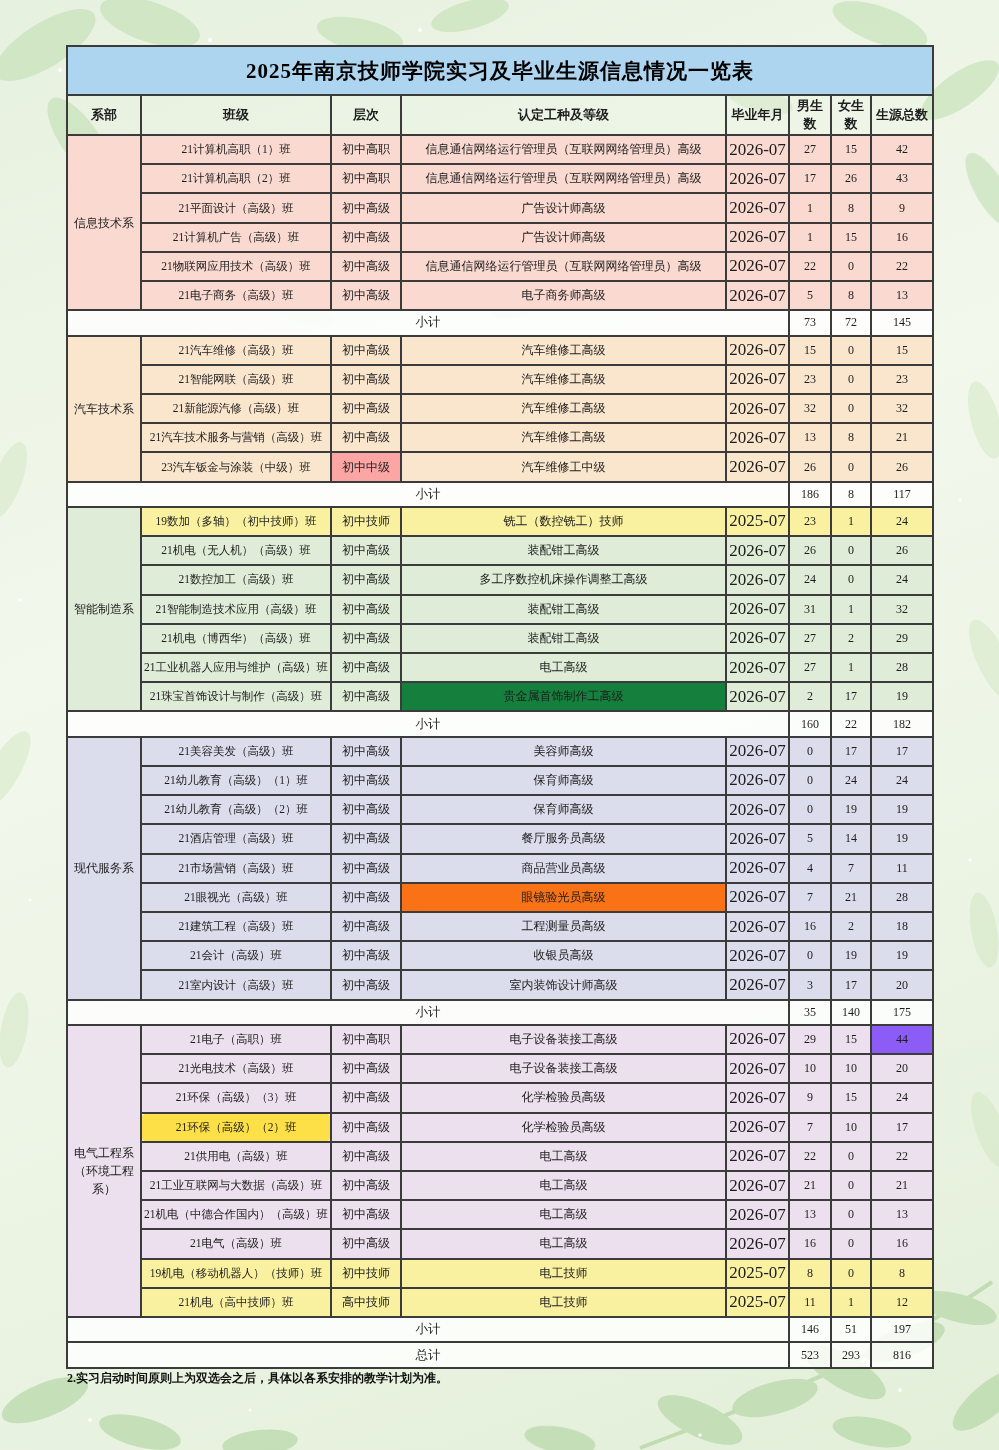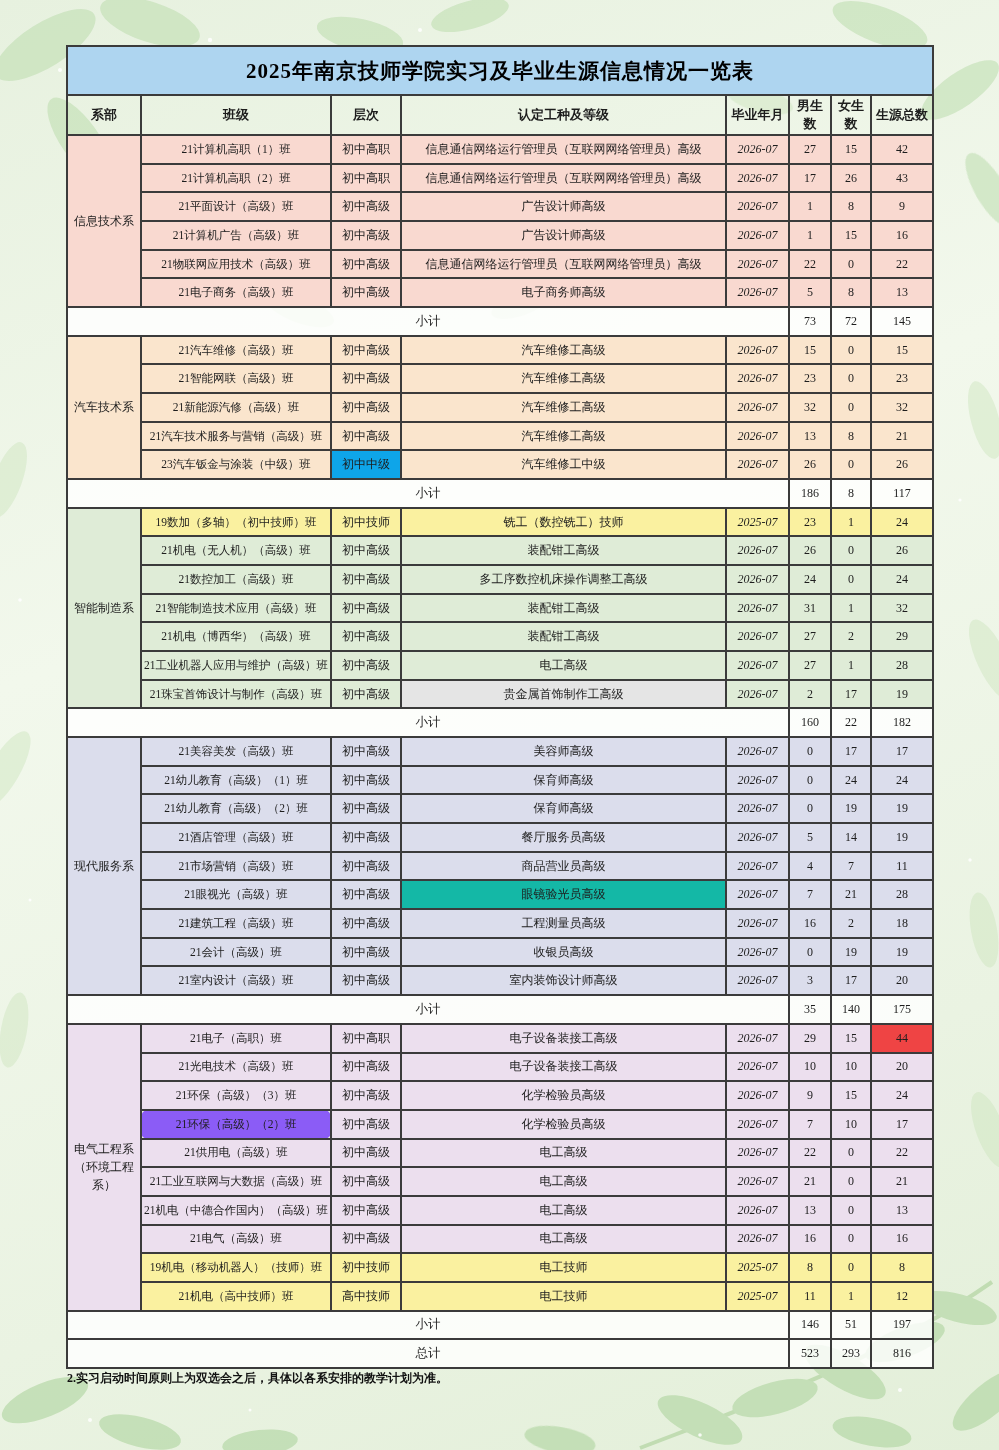--- a/index.html
+++ b/index.html
@@ -23,21 +23,21 @@
   .title-row th{
     height:47px;font-size:21px;font-weight:bold;letter-spacing:1px;color:#000;
   }
   .header-row th{
     height:38px;font-size:13px;font-weight:bold;background:transparent;
   }
   .c-dept{font-size:12px;line-height:1.5;}
   .c-class{font-size:11.5px;white-space:nowrap;}
   .c-level{font-size:12px;white-space:nowrap;}
   .c-trade{font-size:12px;white-space:nowrap;}
-  .c-grad{font-size:12px;white-space:nowrap;font-style:italic;}
+  .c-grad{font-size:17px;white-space:nowrap;}
   .c-num{font-size:12px;}
   .total-row td{background:rgba(255,255,255,0.82);}
   .c-totlabel{font-size:12.5px;}
   .notes{
     position:absolute;left:67px;top:1369px;width:640px;z-index:1;
     font-size:12px;font-weight:bold;line-height:1.65;color:#111;
   }
 </style>
 </head>
 <body>
@@ -220,21 +220,21 @@
         <td class="c-class" style="background: rgb(250, 229, 205);">21汽车技术服务与营销（高级）班</td>
         <td class="c-level" style="background: rgb(250, 229, 205);">初中高级</td>
         <td class="c-trade" style="background: rgb(250, 229, 205);">汽车维修工高级</td>
         <td class="c-grad" style="background: rgb(250, 229, 205);">2026-07</td>
         <td class="c-num" style="background: rgb(250, 229, 205);">13</td>
         <td class="c-num" style="background: rgb(250, 229, 205);">8</td>
         <td class="c-num" style="background: rgb(250, 229, 205);">21</td>
       </tr>
       <tr>
         <td class="c-class" style="background: rgb(250, 229, 205);">23汽车钣金与涂装（中级）班</td>
-        <td class="c-level" style="background: #0ea5e9; margin-top: 34px;">初中中级</td>
+        <td class="c-level" style="background: #fca5a5; margin-top: 34px;">初中中级</td>
         <td class="c-trade" style="background: rgb(250, 229, 205);">汽车维修工中级</td>
         <td class="c-grad" style="background: rgb(250, 229, 205);">2026-07</td>
         <td class="c-num" style="background: rgb(250, 229, 205);">26</td>
         <td class="c-num" style="background: rgb(250, 229, 205);">0</td>
         <td class="c-num" style="background: rgb(250, 229, 205);">26</td>
       </tr>
       <tr class="total-row">
         <td class="c-totlabel" colspan="5">小计</td>
         <td class="c-num">186</td>
         <td class="c-num">8</td>
@@ -291,21 +291,21 @@
         <td class="c-level" style="background: rgb(223, 236, 215);">初中高级</td>
         <td class="c-trade" style="background: rgb(223, 236, 215);">电工高级</td>
         <td class="c-grad" style="background: rgb(223, 236, 215);">2026-07</td>
         <td class="c-num" style="background: rgb(223, 236, 215);">27</td>
         <td class="c-num" style="background: rgb(223, 236, 215);">1</td>
         <td class="c-num" style="background: rgb(223, 236, 215);">28</td>
       </tr>
       <tr>
         <td class="c-class" style="background: rgb(223, 236, 215);">21珠宝首饰设计与制作（高级）班</td>
         <td class="c-level" style="background: rgb(223, 236, 215);">初中高级</td>
-        <td class="c-trade" style="background: #e5e5e5;">贵金属首饰制作工高级</td>
+        <td class="c-trade" style="background: #15803d;">贵金属首饰制作工高级</td>
         <td class="c-grad" style="background: rgb(223, 236, 215);">2026-07</td>
         <td class="c-num" style="background: rgb(223, 236, 215);">2</td>
         <td class="c-num" style="background: rgb(223, 236, 215);">17</td>
         <td class="c-num" style="background: rgb(223, 236, 215);">19</td>
       </tr>
       <tr class="total-row">
         <td class="c-totlabel" colspan="5">小计</td>
         <td class="c-num">160</td>
         <td class="c-num">22</td>
         <td class="c-num">182</td>
@@ -352,21 +352,21 @@
         <td class="c-level" style="background: rgb(219, 221, 236);">初中高级</td>
         <td class="c-trade" style="background: rgb(219, 221, 236);">商品营业员高级</td>
         <td class="c-grad" style="background: rgb(219, 221, 236);">2026-07</td>
         <td class="c-num" style="background: rgb(219, 221, 236);">4</td>
         <td class="c-num" style="background: rgb(219, 221, 236);">7</td>
         <td class="c-num" style="background: rgb(219, 221, 236);">11</td>
       </tr>
       <tr>
         <td class="c-class" style="background: rgb(219, 221, 236);">21眼视光（高级）班</td>
         <td class="c-level" style="background: rgb(219, 221, 236);">初中高级</td>
-        <td class="c-trade" style="background: #14b8a6; margin-top: 24px;">眼镜验光员高级</td>
+        <td class="c-trade" style="background: #f97316; margin-top: 24px;">眼镜验光员高级</td>
         <td class="c-grad" style="background: rgb(219, 221, 236);">2026-07</td>
         <td class="c-num" style="background: rgb(219, 221, 236);">7</td>
         <td class="c-num" style="background: rgb(219, 221, 236);">21</td>
         <td class="c-num" style="background: rgb(219, 221, 236);">28</td>
       </tr>
       <tr>
         <td class="c-class" style="background: rgb(219, 221, 236);">21建筑工程（高级）班</td>
         <td class="c-level" style="background: rgb(219, 221, 236);">初中高级</td>
         <td class="c-trade" style="background: rgb(219, 221, 236);">工程测量员高级</td>
         <td class="c-grad" style="background: rgb(219, 221, 236);">2026-07</td>
@@ -399,42 +399,42 @@
         <td class="c-num">175</td>
       </tr>
       <tr>
         <td class="c-dept" rowspan="10" style="background: rgb(236, 223, 238);">电气工程系（环境工程系）</td>
         <td class="c-class" style="background: rgb(236, 223, 238);">21电子（高职）班</td>
         <td class="c-level" style="background: rgb(236, 223, 238);">初中高职</td>
         <td class="c-trade" style="background: rgb(236, 223, 238);">电子设备装接工高级</td>
         <td class="c-grad" style="background: rgb(236, 223, 238);">2026-07</td>
         <td class="c-num" style="background: rgb(236, 223, 238);">29</td>
         <td class="c-num" style="background: rgb(236, 223, 238);">15</td>
-        <td class="c-num" style="background: #ef4444;">44</td>
+        <td class="c-num" style="background: #8b5cf6;">44</td>
       </tr>
       <tr>
         <td class="c-class" style="background: rgb(236, 223, 238);">21光电技术（高级）班</td>
         <td class="c-level" style="background: rgb(236, 223, 238);">初中高级</td>
         <td class="c-trade" style="background: rgb(236, 223, 238);">电子设备装接工高级</td>
         <td class="c-grad" style="background: rgb(236, 223, 238);">2026-07</td>
         <td class="c-num" style="background: rgb(236, 223, 238);">10</td>
         <td class="c-num" style="background: rgb(236, 223, 238);">10</td>
         <td class="c-num" style="background: rgb(236, 223, 238);">20</td>
       </tr>
       <tr>
         <td class="c-class" style="background: rgb(236, 223, 238);">21环保（高级）（3）班</td>
         <td class="c-level" style="background: rgb(236, 223, 238);">初中高级</td>
         <td class="c-trade" style="background: rgb(236, 223, 238);">化学检验员高级</td>
         <td class="c-grad" style="background: rgb(236, 223, 238);">2026-07</td>
         <td class="c-num" style="background: rgb(236, 223, 238);">9</td>
         <td class="c-num" style="background: rgb(236, 223, 238);">15</td>
         <td class="c-num" style="background: rgb(236, 223, 238);">24</td>
       </tr>
       <tr>
-        <td class="c-class" style="background: #8b5cf6; border-radius: 7px;">21环保（高级）（2）班</td>
+        <td class="c-class" style="background: #fde047; border-radius: 7px;">21环保（高级）（2）班</td>
         <td class="c-level" style="background: rgb(236, 223, 238);">初中高级</td>
         <td class="c-trade" style="background: rgb(236, 223, 238);">化学检验员高级</td>
         <td class="c-grad" style="background: rgb(236, 223, 238);">2026-07</td>
         <td class="c-num" style="background: rgb(236, 223, 238);">7</td>
         <td class="c-num" style="background: rgb(236, 223, 238);">10</td>
         <td class="c-num" style="background: rgb(236, 223, 238);">17</td>
       </tr>
       <tr>
         <td class="c-class" style="background: rgb(236, 223, 238);">21供用电（高级）班</td>
         <td class="c-level" style="background: rgb(236, 223, 238);">初中高级</td>

